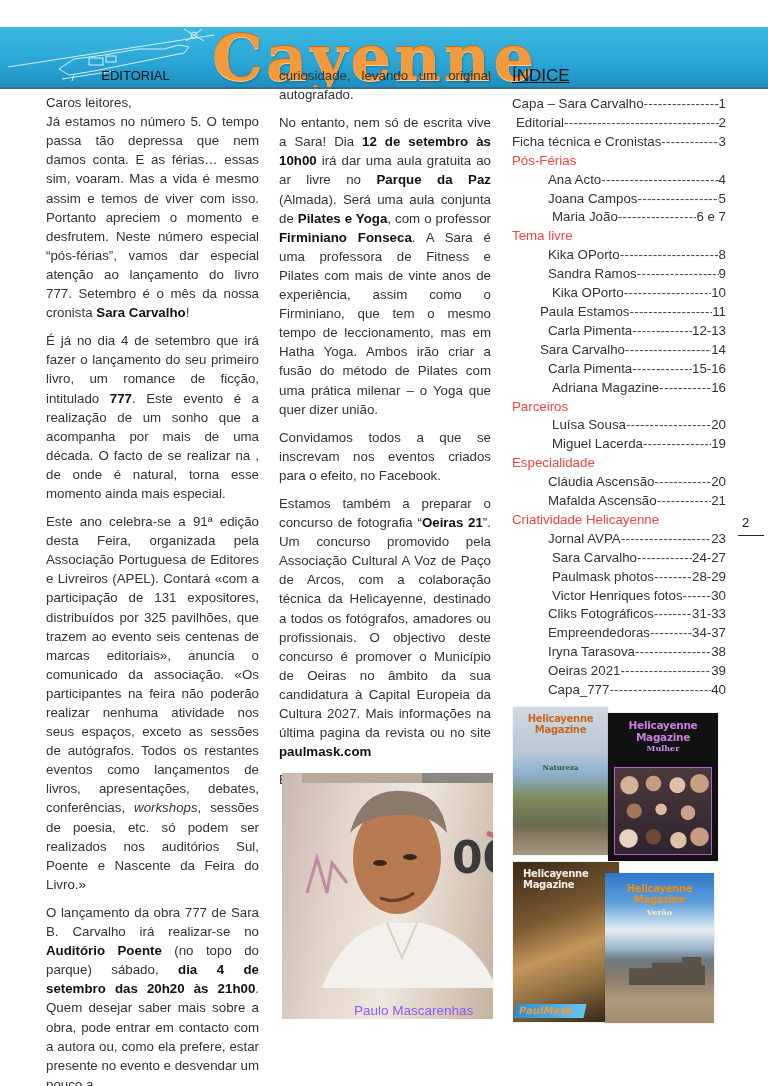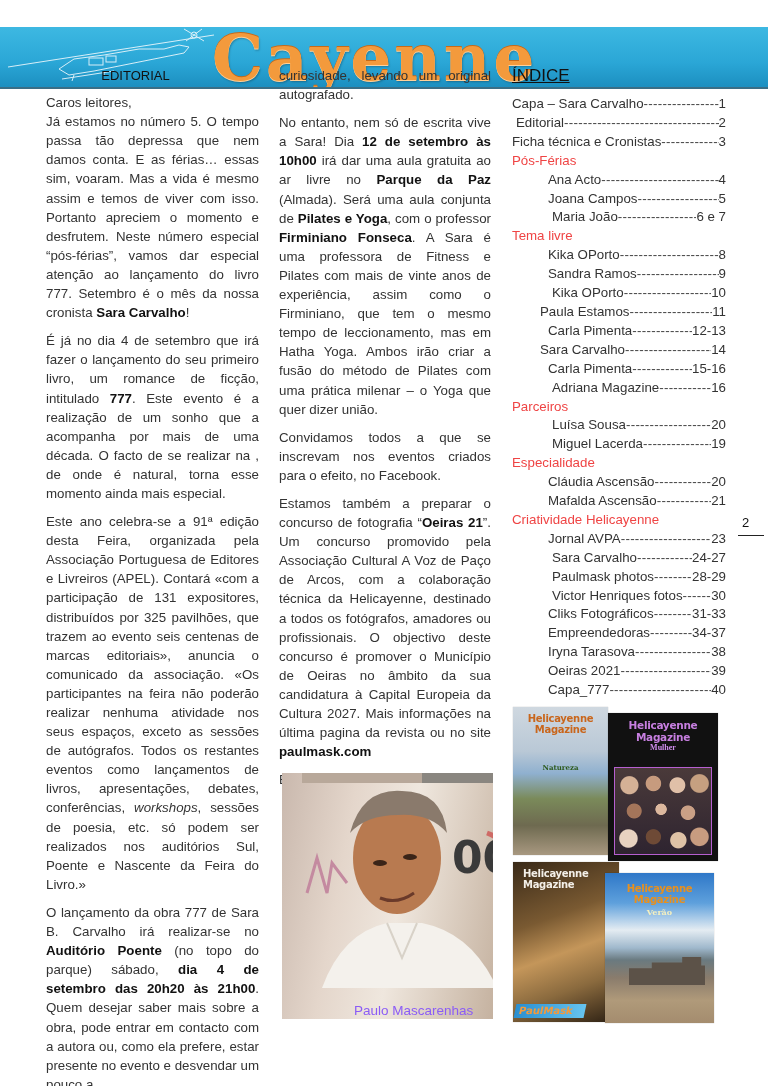--- a/index.html
+++ b/index.html
@@ -57,21 +57,21 @@
 
   
   .cover { position: absolute; overflow: hidden; box-shadow: 0 0 1px rgba(0,0,0,0.3); }
   .cover .mag-title { position: absolute; left: 0; right: 0; top: 6px; text-align: center; font-family: "DejaVu Sans", sans-serif; font-weight: bold; font-size: 10px; letter-spacing: -0.3px; }
   .cover .mag-sub { position: absolute; left: 0; right: 0; text-align: center; font-family: "DejaVu Serif", serif; font-weight: bold; font-size: 7px; }
   .c1 { left: 513px; top: 707px; width: 95px; height: 148px; background: linear-gradient(180deg, #cfd8e0 0%, #b9c8d6 30%, #8fb0cf 45%, #7a8a5a 62%, #6e6a50 80%, #a89880 100%); }
   .c1 .mag-title { color: #c9661c; }
   .c1 .mag-sub { top: 56px; color: #2d5a1d; }
   .c2 { left: 608px; top: 713px; width: 110px; height: 148px; background: #111; }
   .c2 .mag-title { color: #c77fe0; font-size: 10.5px; }
-  .c2 .mag-sub { top: 30px; color: #d28ff0; font-size: 8px; font-family: Liberation Serif, serif; }
+  .c2 .mag-sub { top: 30px; color: #d28ff0; font-size: 8px; }
   .c2 .faces { position: absolute; left: 6px; top: 54px; width: 98px; height: 88px; border: 1px solid #b65fd0;
     background:
       radial-gradient(circle at 15% 20%, #d5b196 0 8%, transparent 9%),
       radial-gradient(circle at 40% 18%, #c79b7e 0 8%, transparent 9%),
       radial-gradient(circle at 65% 20%, #e0c0a8 0 8%, transparent 9%),
       radial-gradient(circle at 88% 18%, #c6a080 0 8%, transparent 9%),
       radial-gradient(circle at 20% 50%, #a4755a 0 8%, transparent 9%),
       radial-gradient(circle at 48% 48%, #dcb89e 0 8%, transparent 9%),
       radial-gradient(circle at 76% 52%, #caa086 0 8%, transparent 9%),
       radial-gradient(circle at 14% 82%, #e8d2c0 0 8%, transparent 9%),

